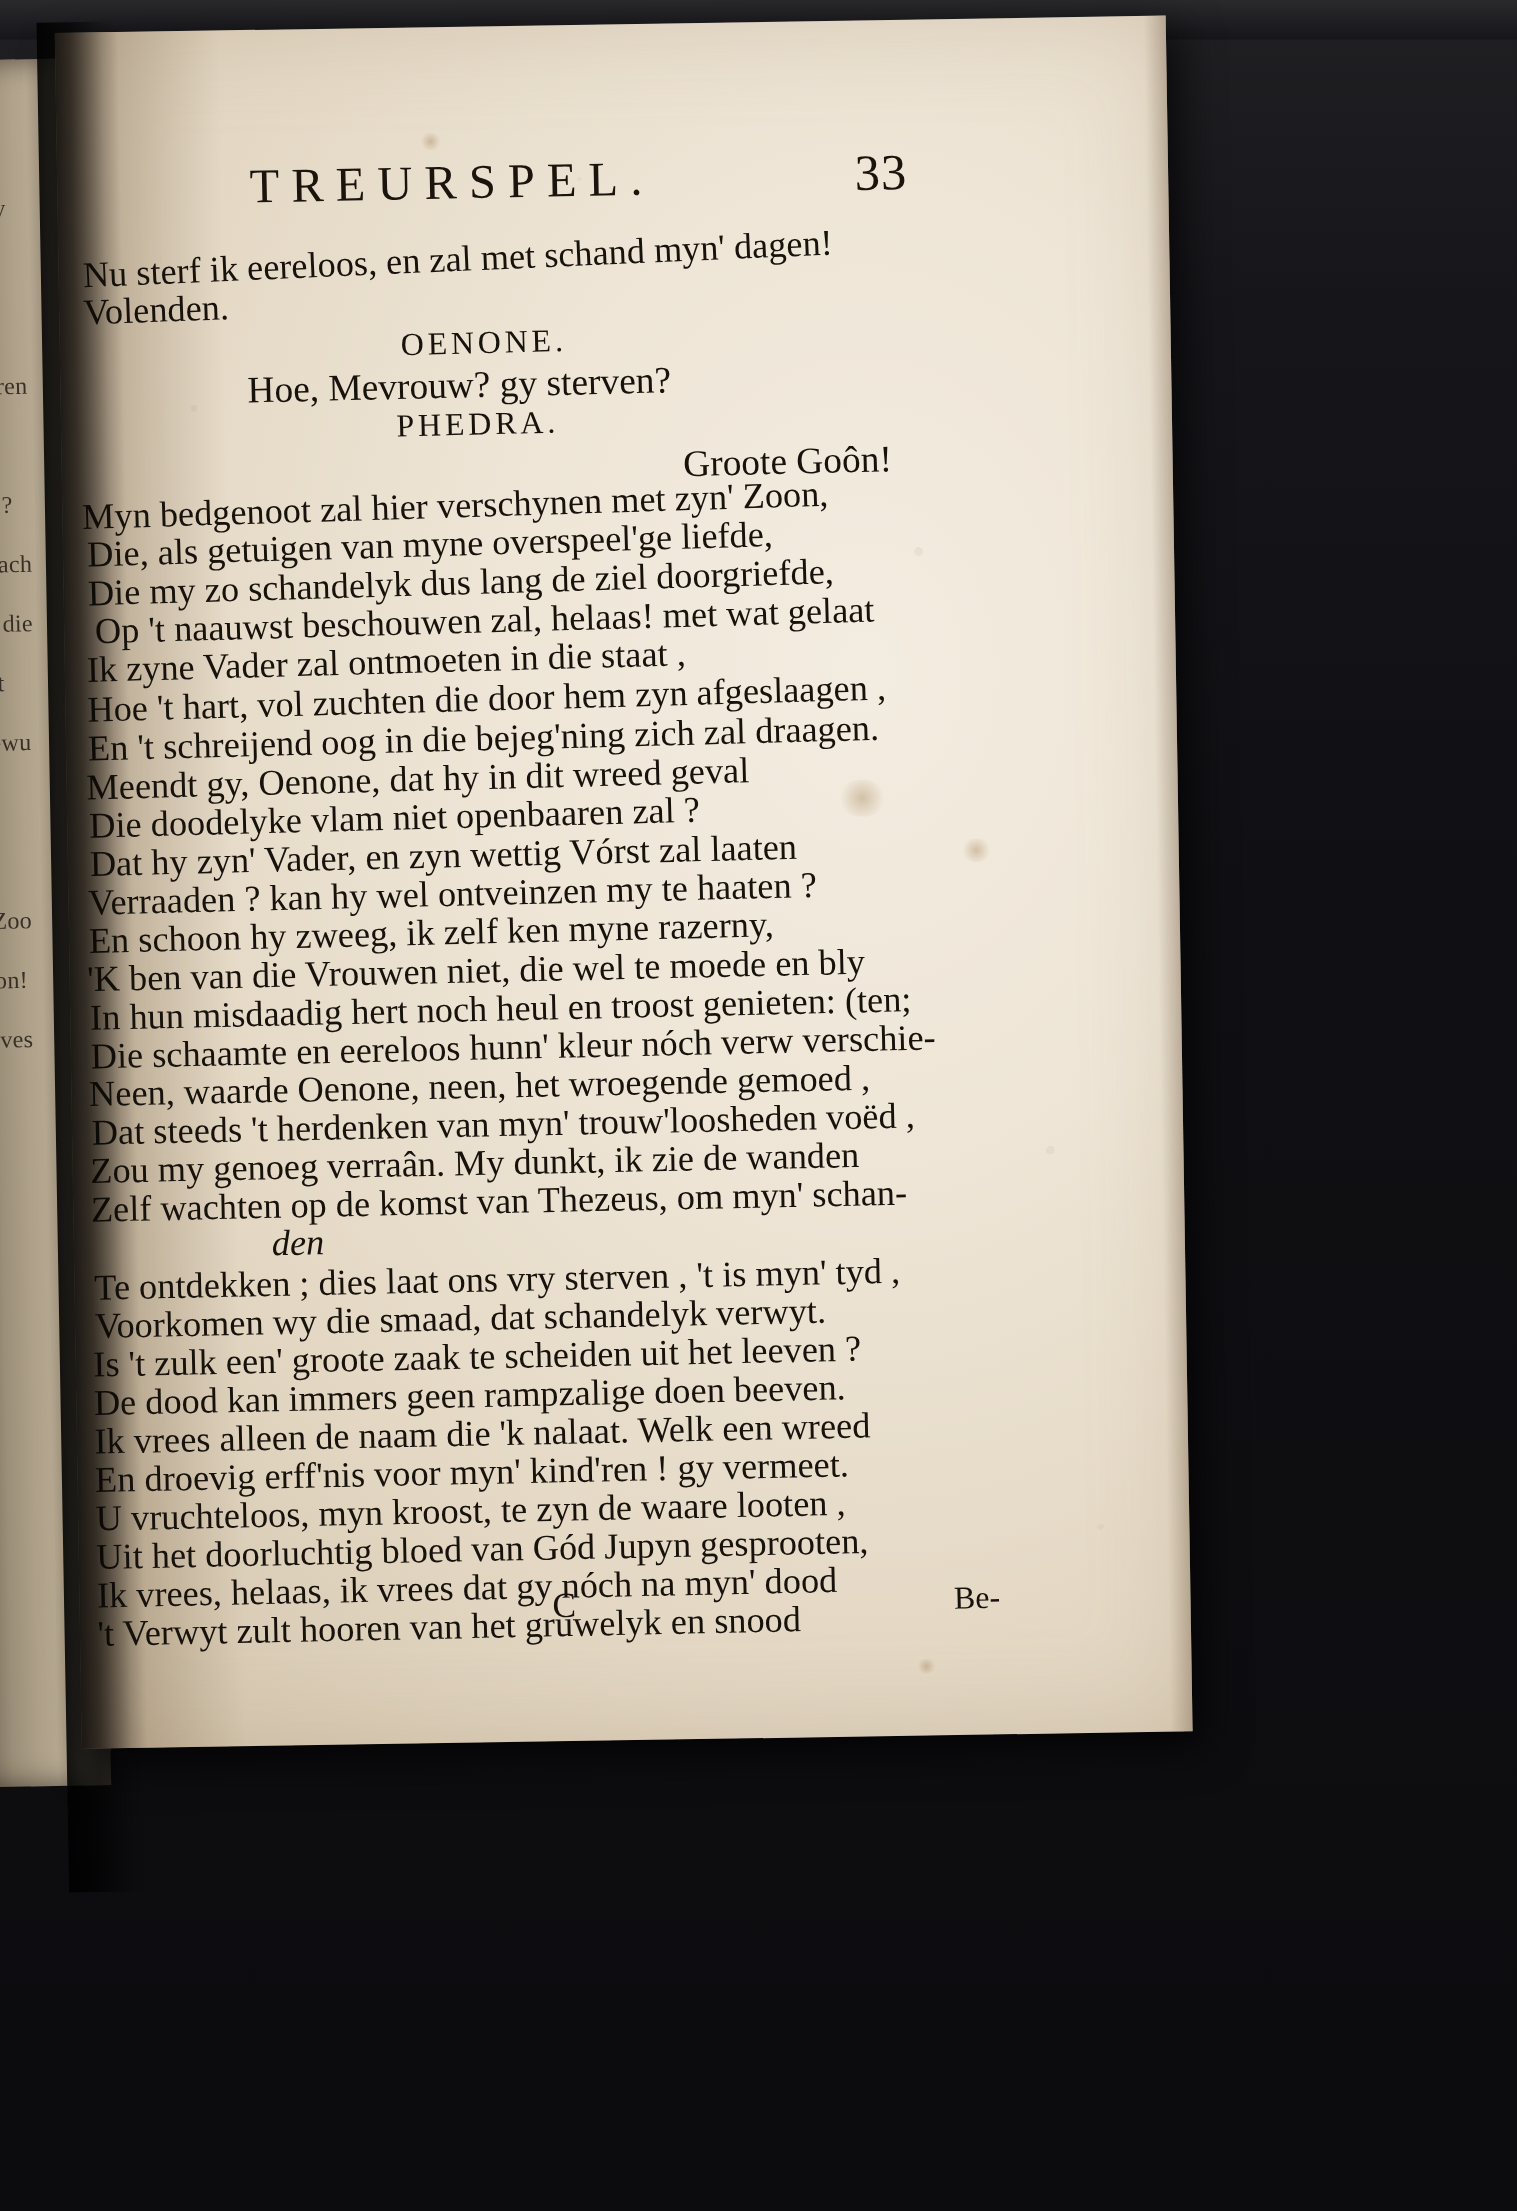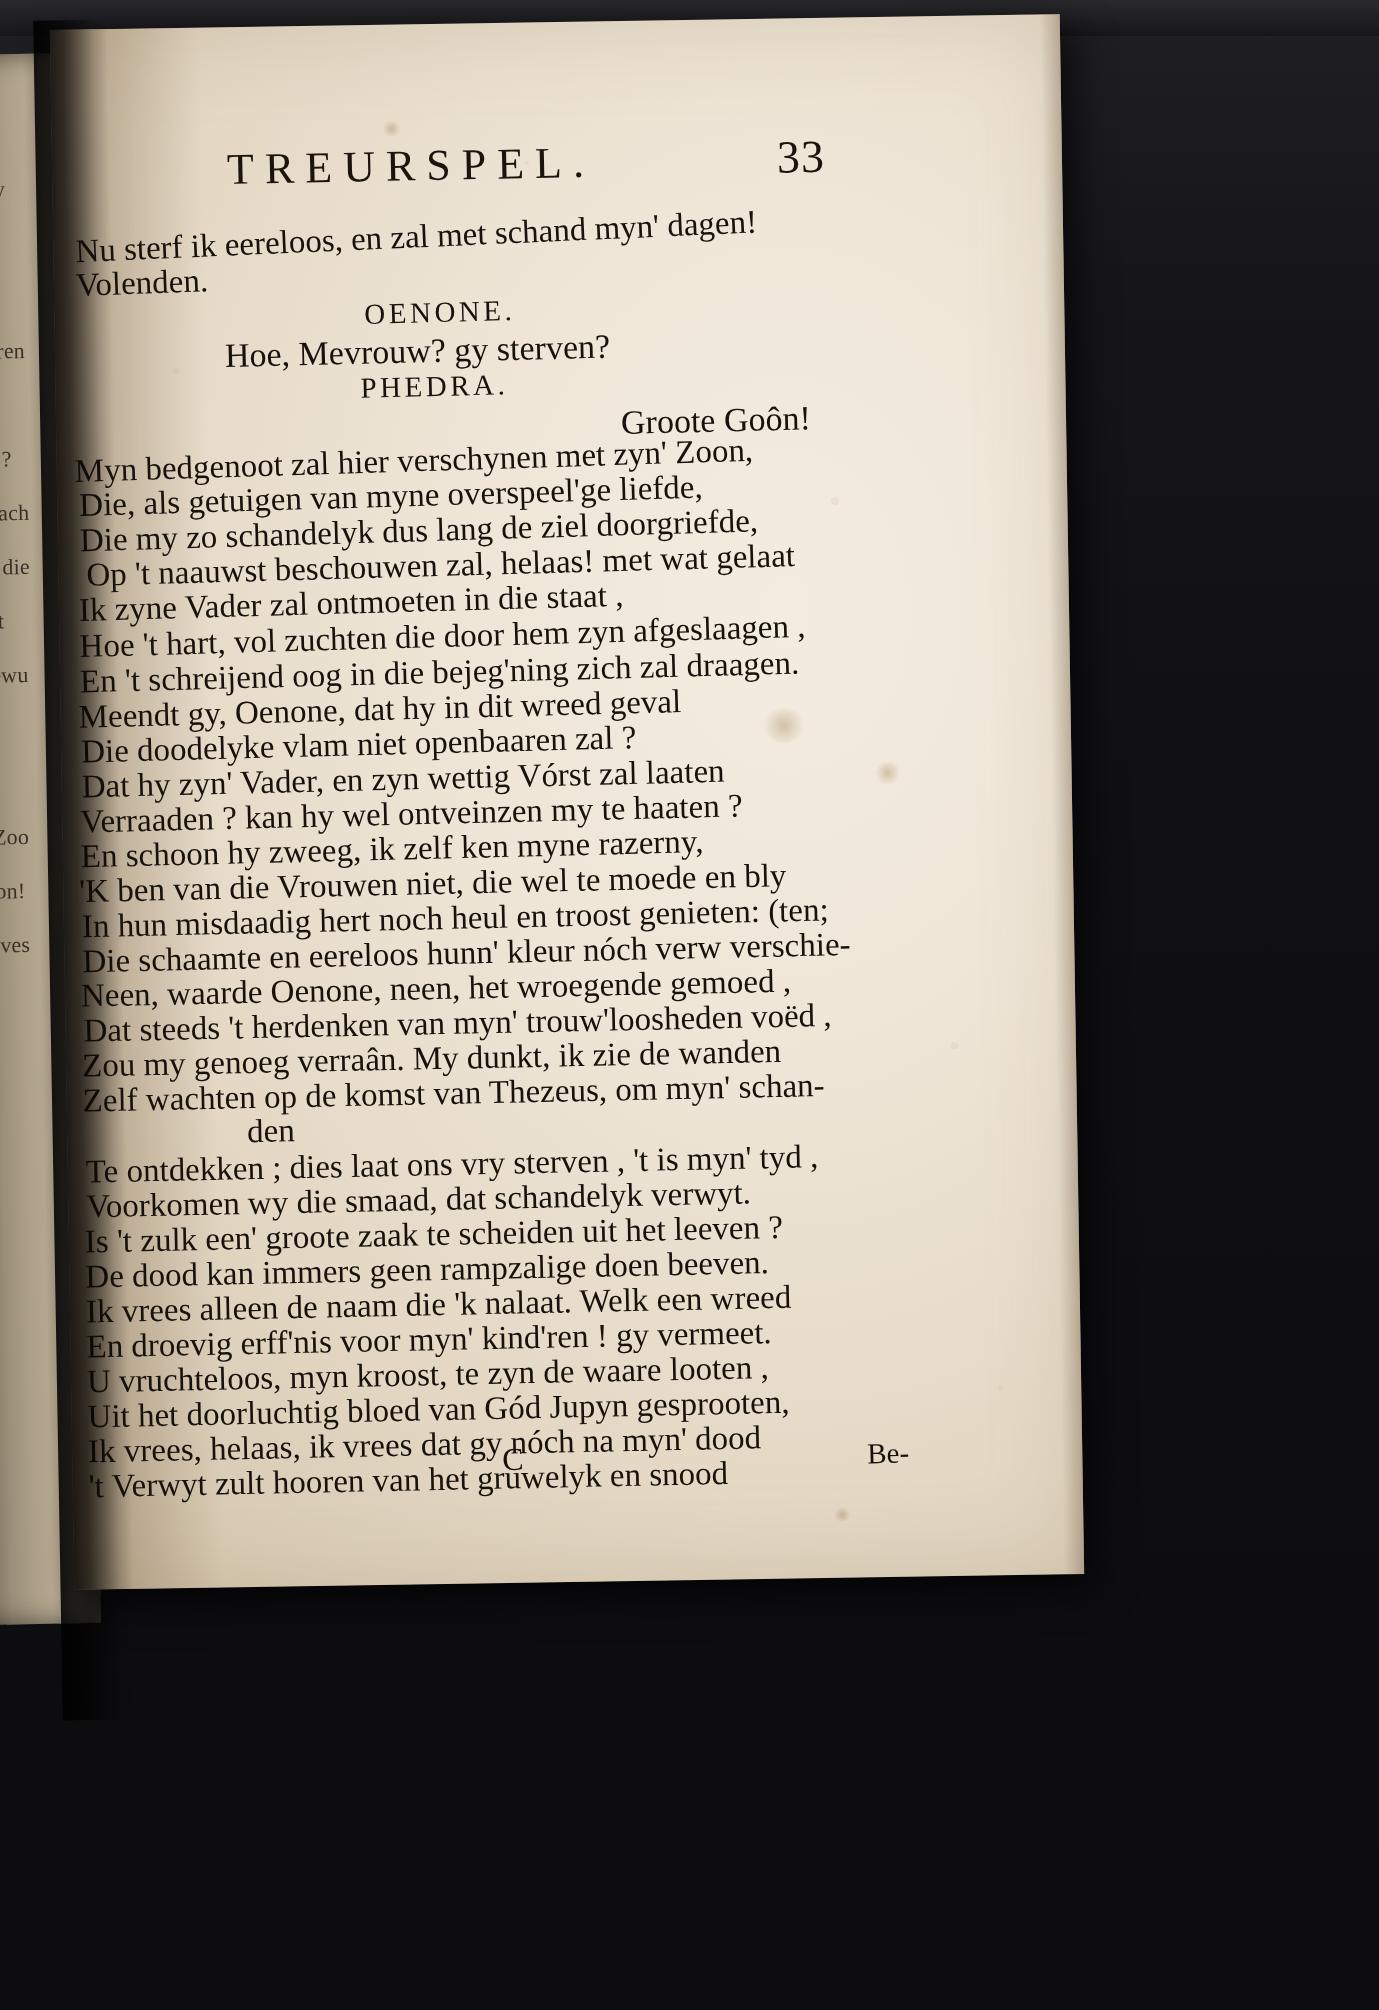--- a/index.html
+++ b/index.html
@@ -147,21 +147,21 @@
           <div class="ln" style="left: 20px; top: 738px; font-size: 33px; transform: rotate(-0.5deg);">Dat hy zyn' Vader,  en zyn wettig Vórst zal laaten</div>
           <div class="ln" style="left: 18px; top: 773px; font-size: 33px; transform: rotate(-0.5deg);">Verraaden ?  kan hy wel ontveinzen my te haaten ?</div>
           <div class="ln" style="left: 18px; top: 808px; font-size: 33px; transform: rotate(-0.5deg);">En schoon hy zweeg,  ik zelf ken myne razerny,</div>
           <div class="ln" style="left: 16px; top: 843px; font-size: 33px; transform: rotate(-0.4deg);">'K ben van die Vrouwen niet,  die wel  te moede en bly</div>
           <div class="ln" style="left: 18px; top: 878px; font-size: 33px; transform: rotate(-0.4deg);">In hun misdaadig hert noch heul en troost genieten:   (ten;</div>
           <div class="ln" style="left: 18px; top: 913px; font-size: 33px; transform: rotate(-0.4deg);">Die schaamte en eereloos hunn' kleur nóch verw verschie-</div>
           <div class="ln" style="left: 16px; top: 948px; font-size: 33px; transform: rotate(-0.3deg);">Neen,  waarde Oenone,  neen,  het wroegende gemoed ,</div>
           <div class="ln" style="left: 18px; top: 983px; font-size: 33px; transform: rotate(-0.3deg);">Dat steeds 't herdenken van myn' trouw'loosheden voëd ,</div>
           <div class="ln" style="left: 16px; top: 1018px; font-size: 33px; transform: rotate(-0.3deg);">Zou my genoeg verraân.  My dunkt,  ik zie de wanden</div>
           <div class="ln" style="left: 16px; top: 1053px; font-size: 33px; transform: rotate(-0.3deg);">Zelf wachten op de komst van Thezeus,  om myn' schan-</div>
-          <div class="ln" style="left: 180px; top: 1088px; font-size: 33px; transform: rotate(-0.3deg);">den</div>
+          <div class="ln" style="left: 180px; top: 1088px; font-size: 33px; transform: rotate(-0.3deg); font-style: italic;">den</div>
           <div class="ln" style="left: 18px; top: 1124px; font-size: 33px; transform: rotate(-0.3deg);">Te ontdekken ;  dies laat ons vry sterven ,  't is myn' tyd ,</div>
           <div class="ln" style="left: 18px; top: 1159px; font-size: 33px; transform: rotate(-0.3deg);">Voorkomen wy die smaad,  dat schandelyk verwyt.</div>
           <div class="ln" style="left: 16px; top: 1194px; font-size: 33px; transform: rotate(-0.3deg);">Is 't zulk een' groote zaak te scheiden uit het leeven ?</div>
           <div class="ln" style="left: 16px; top: 1229px; font-size: 33px; transform: rotate(-0.3deg);">De dood kan immers geen rampzalige doen beeven.</div>
           <div class="ln" style="left: 16px; top: 1264px; font-size: 33px; transform: rotate(-0.3deg);">Ik vrees alleen de naam die 'k nalaat.  Welk een wreed</div>
           <div class="ln" style="left: 16px; top: 1299px; font-size: 33px; transform: rotate(-0.3deg);">En droevig erff'nis voor myn' kind'ren !  gy vermeet.</div>
           <div class="ln" style="left: 16px; top: 1334px; font-size: 33px; transform: rotate(-0.3deg);">U vruchteloos,  myn kroost,  te zyn de waare looten ,</div>
           <div class="ln" style="left: 16px; top: 1369px; font-size: 33px; transform: rotate(-0.3deg);">Uit het doorluchtig bloed van Gód Jupyn gesprooten,</div>
           <div class="ln" style="left: 16px; top: 1404px; font-size: 33px; transform: rotate(-0.3deg);">Ik vrees,  helaas,  ik vrees dat gy nóch na myn' dood</div>
           <div class="ln" style="left: 16px; top: 1439px; font-size: 33px; transform: rotate(-0.3deg);">'t Verwyt zult hooren van het gruwelyk en snood</div>

